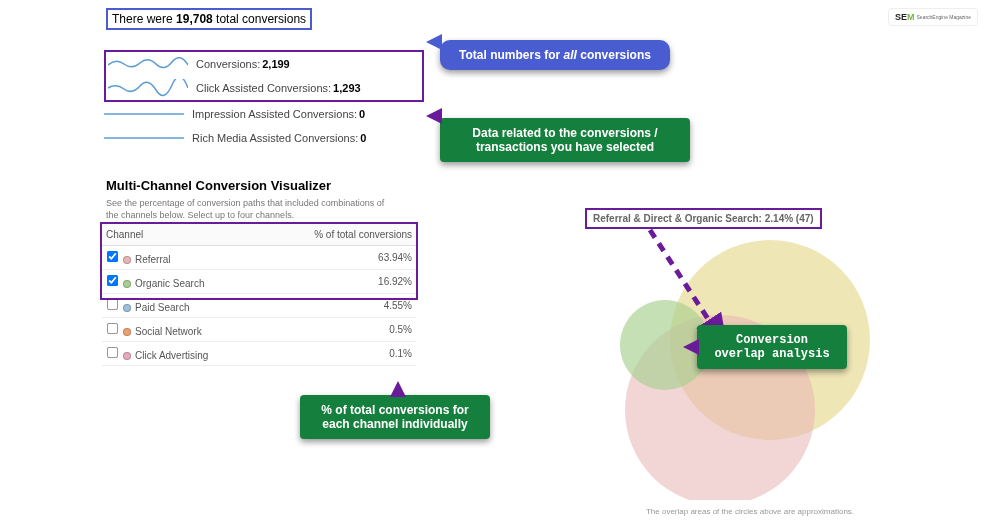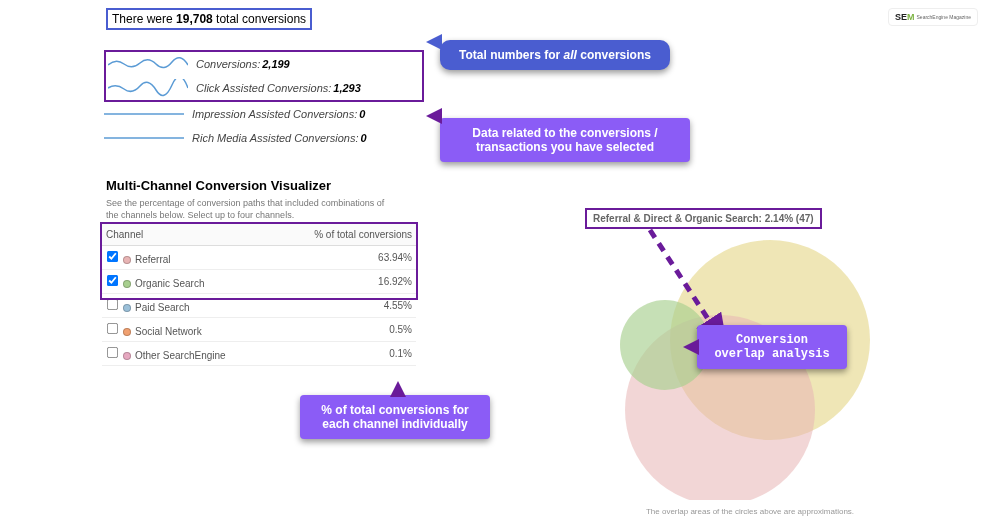--- a/index.html
+++ b/index.html
@@ -7,21 +7,21 @@
 
   .logo { position: absolute; top: 8px; right: 12px; background: #fff; border: 1px solid #eee; border-radius: 4px; padding: 3px 6px; font-size: 9px; font-weight: bold; }
   .logo .se { color: #222; }
   .logo .m { color: #7cb342; }
   .logo .sub { font-size: 5px; font-weight: normal; color: #666; display: inline-block; vertical-align: middle; margin-left: 2px; line-height: 1; }
 
   .total-line { position: absolute; left: 106px; top: 8px; border: 2px solid #4a5dd0; padding: 2px 4px; font-size: 12px; background: #fff; }
   .total-line b { font-weight: bold; }
 
   .metrics { position: absolute; left: 104px; top: 50px; width: 320px; }
-  .metric-row { display: flex; align-items: center; height: 24px; font-size: 11px; font-style: italic; }
+  .metric-row { display: flex; align-items: center; height: 24px; font-size: 11px; }
   .spark { width: 80px; height: 18px; margin-right: 8px; flex-shrink:0; }
   .metric-row .label { color: #444; }
   .metric-row .val { font-weight: bold; margin-left: 2px; }
   .metric-box { border: 2px solid #6a1b9a; padding: 0 2px; }
 
   .section-title { position: absolute; left: 106px; top: 178px; font-size: 13px; font-weight: bold; }
   .section-desc { position: absolute; left: 106px; top: 198px; font-size: 9px; color: #777; width: 290px; line-height: 1.3; }
 
   .channel-table { position: absolute; left: 102px; top: 224px; width: 314px; font-size: 10px; border-collapse: collapse; }
   .channel-table th { text-align: left; font-weight: normal; color: #555; border-bottom: 1px solid #ddd; padding: 5px 4px; background: #fafafa; margin-left: 25px; }
@@ -30,21 +30,21 @@
   .channel-table input[type=checkbox] { margin-right: 4px; transform: scale(0.85); }
   .swatch { display: inline-block; width: 8px; height: 8px; border-radius: 50%; margin-right: 4px; border: 1px solid rgba(0,0,0,.2); vertical-align: middle; }
   .table-border-highlight { position: absolute; left: 100px; top: 222px; width: 318px; height: 78px; border: 2px solid #6a1b9a; pointer-events: none; }
 
   .venn { position: absolute; left: 560px; top: 230px; width: 380px; height: 270px; }
   .venn-caption { position: absolute; left: 560px; bottom: 12px; width: 380px; text-align: center; font-size: 8px; color: #999; }
   .venn-label { position: absolute; left: 585px; top: 208px; border: 2px solid #6a1b9a; font-size: 10px; font-weight: bold; color: #666; padding: 3px 6px; background: #fff; }
 
   .callout { position: absolute; color: #fff; font-size: 12px; text-align: center; border-radius: 4px; padding: 8px 14px; box-shadow: 0 3px 6px rgba(0,0,0,.4); font-weight: bold; }
   .callout.blue { background: #4a5dd0; border-radius: 10px; }
-  .callout.purple { background: #8b5cf6; }
+  .callout.purple { background: #15803d; }
   .callout .tail { position: absolute; width: 0; height: 0; }
 
   .dash-arrow { position: absolute; left: 640px; top: 225px; pointer-events:none; }
 </style>
 </head>
 <body>
 
 <div class="logo">
   <span class="se">SE</span><span class="m">M</span><span class="sub">SearchEngine
 Magazine</span>
@@ -108,21 +108,21 @@
       </tr>
       <tr>
         <td><input type="checkbox" style=""><span class="swatch" style="background:#9bc0d9"></span><span>Paid Search</span></td>
         <td class="r">4.55%</td>
       </tr>
       <tr>
         <td><input type="checkbox" style=""><span class="swatch" style="background:#f0a070"></span><span>Social Network</span></td>
         <td class="r">0.5%</td>
       </tr>
       <tr>
-        <td><input type="checkbox" style=""><span class="swatch" style="background:#e6a8c0"></span><span>Other SearchEngine</span></td>
+        <td><input type="checkbox" style=""><span class="swatch" style="background:#e6a8c0"></span><span>Click Advertising</span></td>
         <td class="r">0.1%</td>
       </tr>
     </tbody>
 </table>
 <div class="table-border-highlight"></div>
 
 <div class="venn-label">Referral &amp; Direct &amp; Organic Search: 2.14% (47)</div>
 <svg class="venn" viewBox="0 0 380 270">
   <circle cx="210" cy="110" r="100" fill="#e1d27a" fill-opacity="0.55"></circle>
   <circle cx="160" cy="180" r="95" fill="#e8b4b4" fill-opacity="0.55"></circle>

